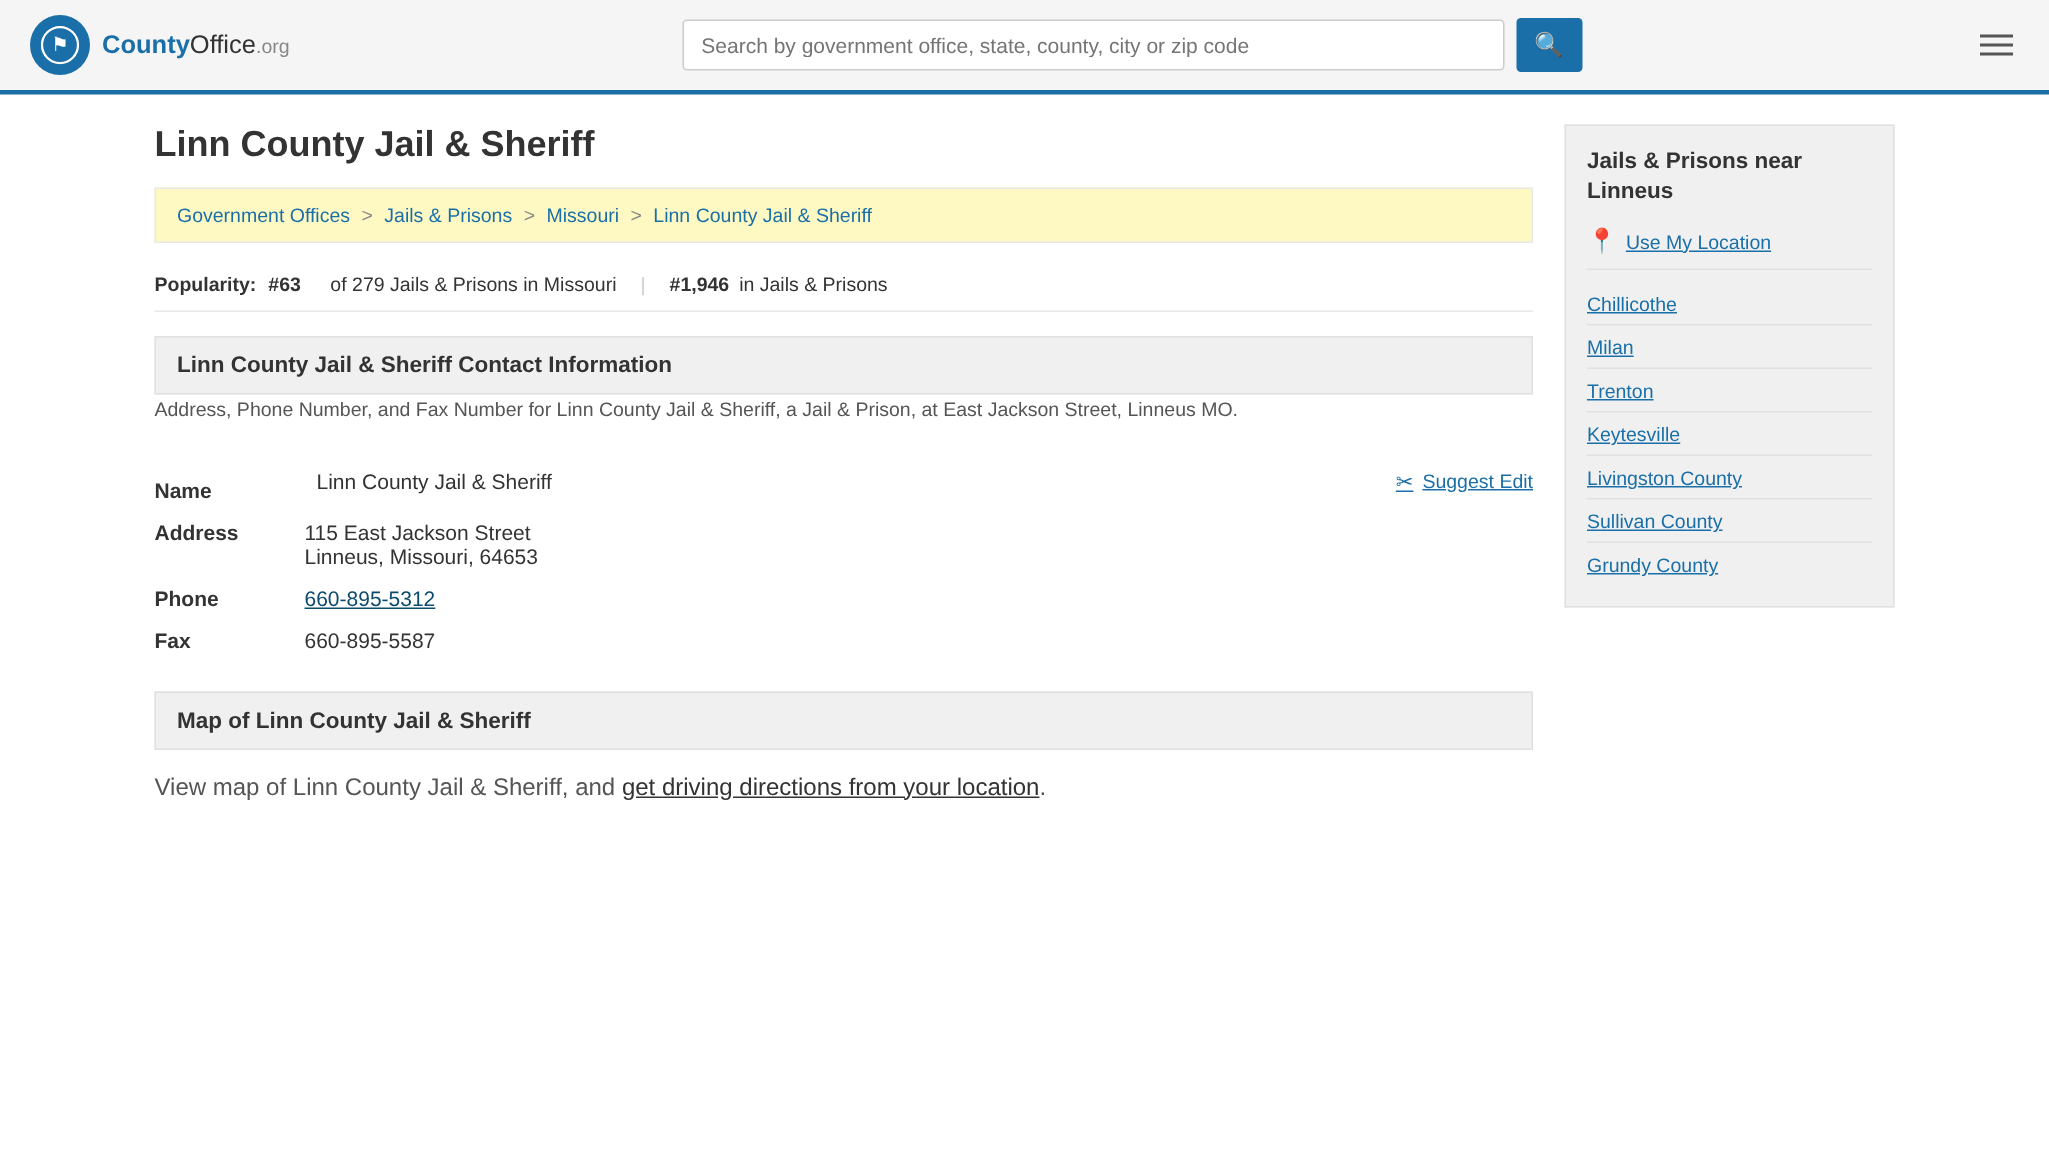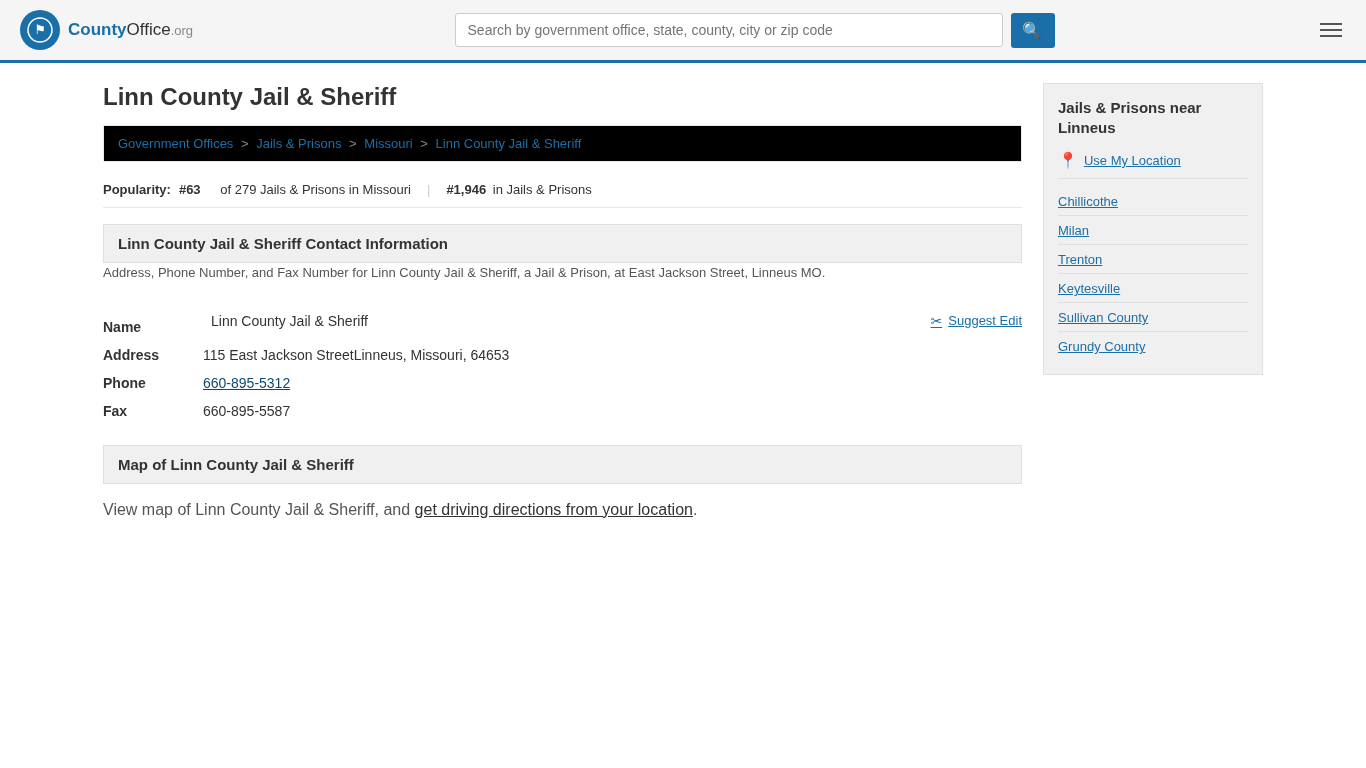--- a/index.html
+++ b/index.html
@@ -92,21 +92,21 @@
     
     .page-title {
       font-size: 24px;
       font-weight: bold;
       color: #333;
       margin-bottom: 14px;
     }
 
     
     .breadcrumb {
-      background: #000000;
+      background: #fef9c3;
       padding: 10px 14px;
       font-size: 13px;
       color: #555;
       margin-bottom: 10px;
       border: 1px solid #e8e8e8;
     }
     .breadcrumb a {
       color: #1a6fa8;
       text-decoration: none;
     }
@@ -267,21 +267,21 @@
     }
     .use-location a {
       color: #1a6fa8;
       text-decoration: underline;
       font-size: 13px;
     }
 
     
     .address-lines {
       display: flex;
-      flex-direction: row;
+      flex-direction: column;
     }
   </style>
 </head>
 <body>
 
 <header class="header">
   <div class="logo-area">
     <div class="logo-circle">
       <svg width="26" height="26" viewBox="0 0 26 26" xmlns="http://www.w3.org/2000/svg">
         <circle cx="13" cy="13" r="12" fill="#1a6fa8" stroke="white" stroke-width="1.5"></circle>
@@ -392,20 +392,23 @@
         <li>
           <a href="#">Milan</a>
         </li>
         <li>
           <a href="#">Trenton</a>
         </li>
         <li>
           <a href="#">Keytesville</a>
         </li>
         <li>
+          <a href="#">Livingston County</a>
+        </li>
+        <li>
           <a href="#">Sullivan County</a>
         </li>
         <li>
           <a href="#">Grundy County</a>
         </li>
       </ul>
     </div>
   </aside>
 </div>
 

